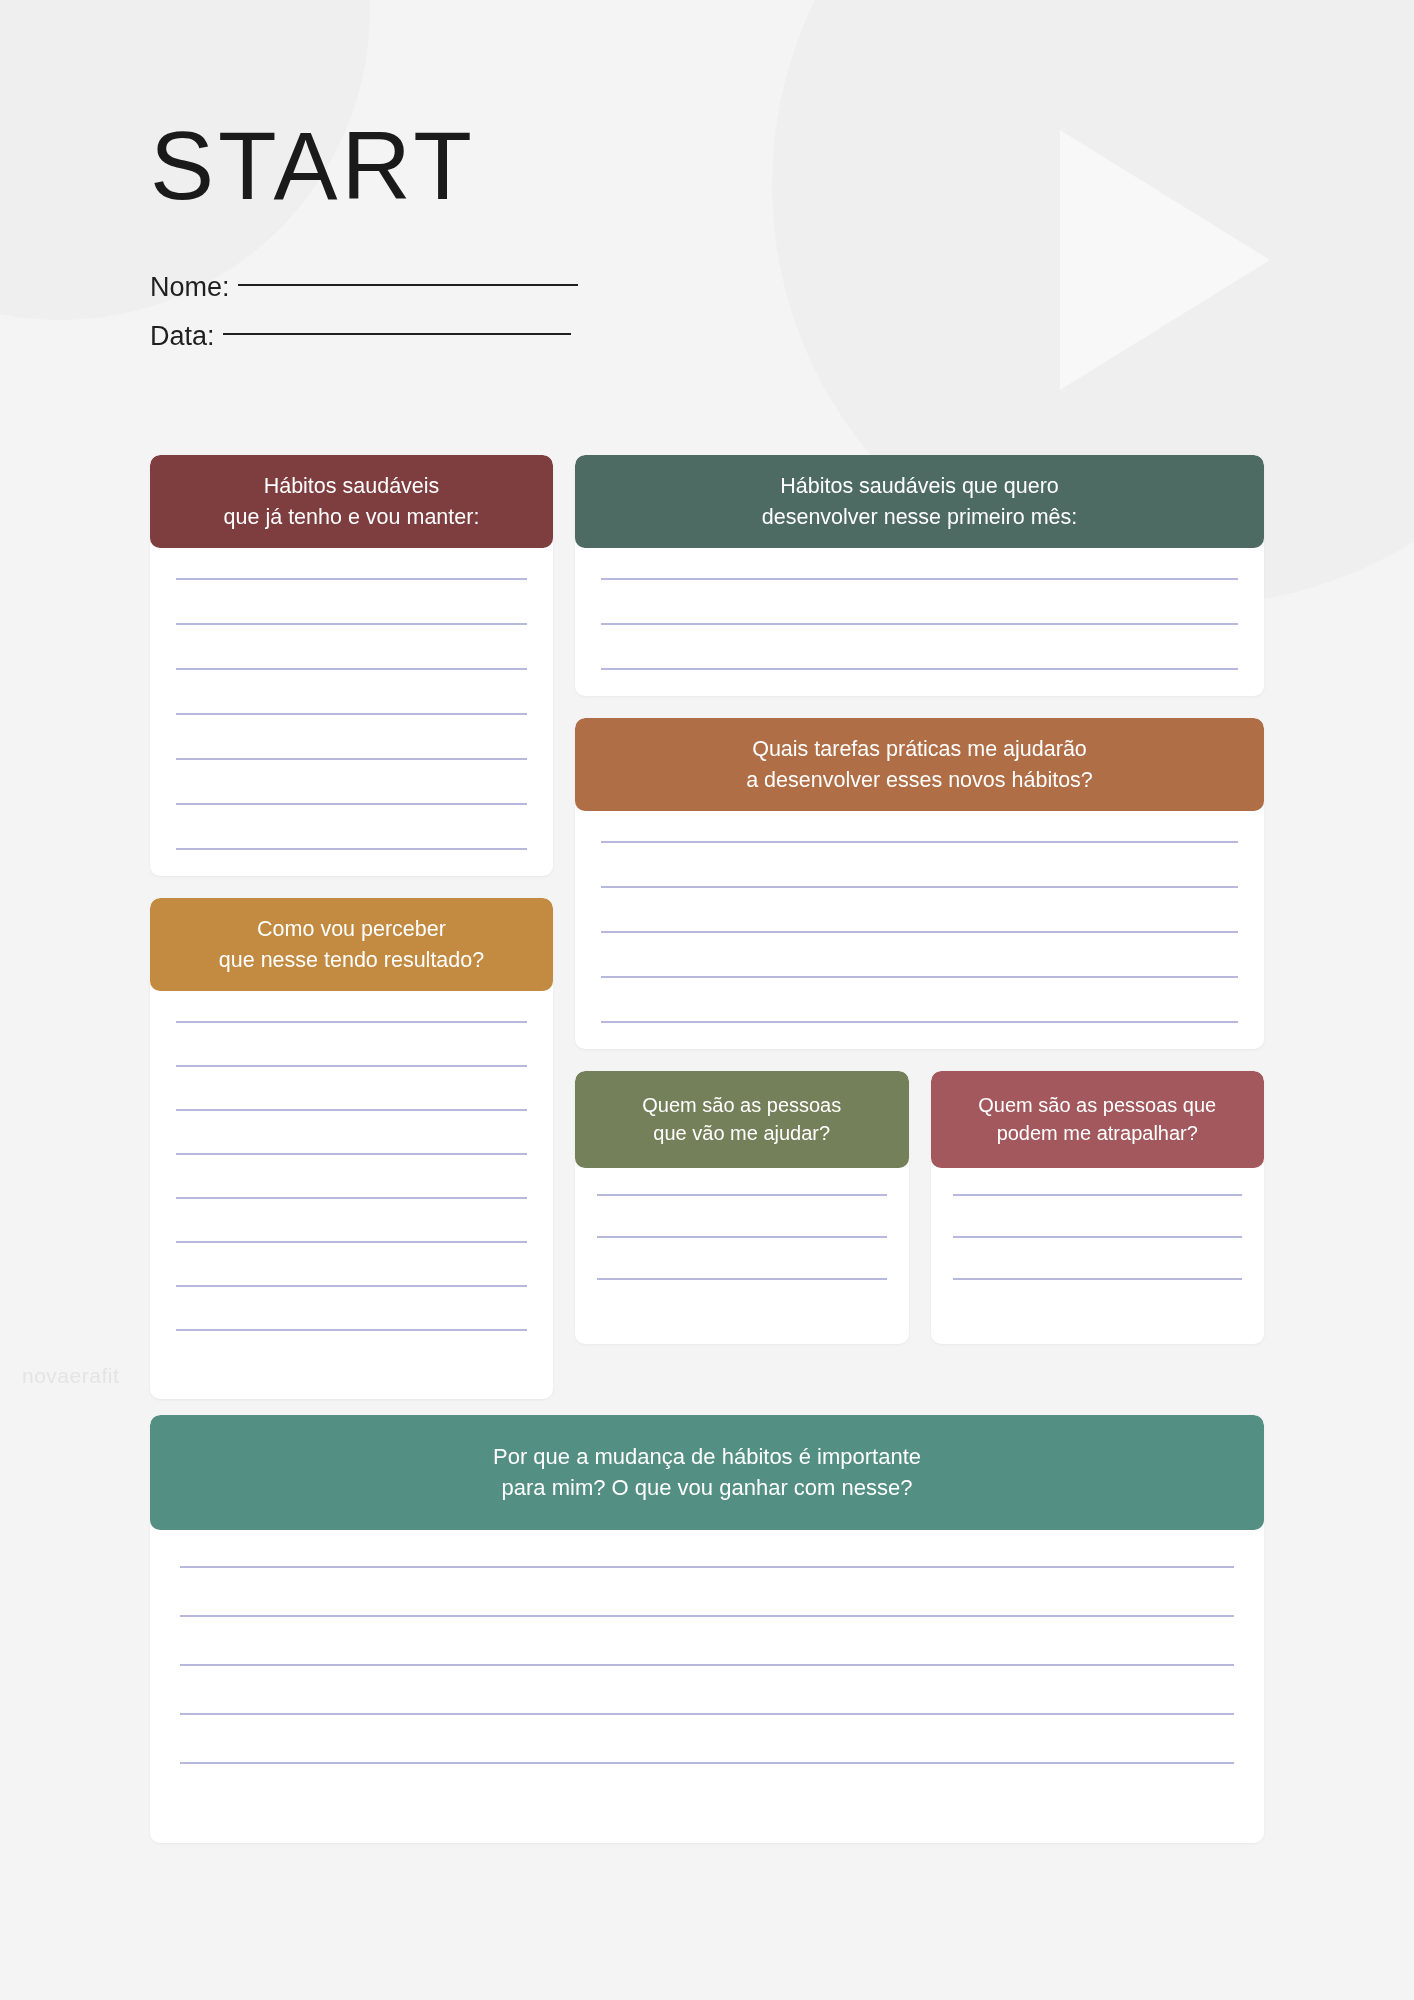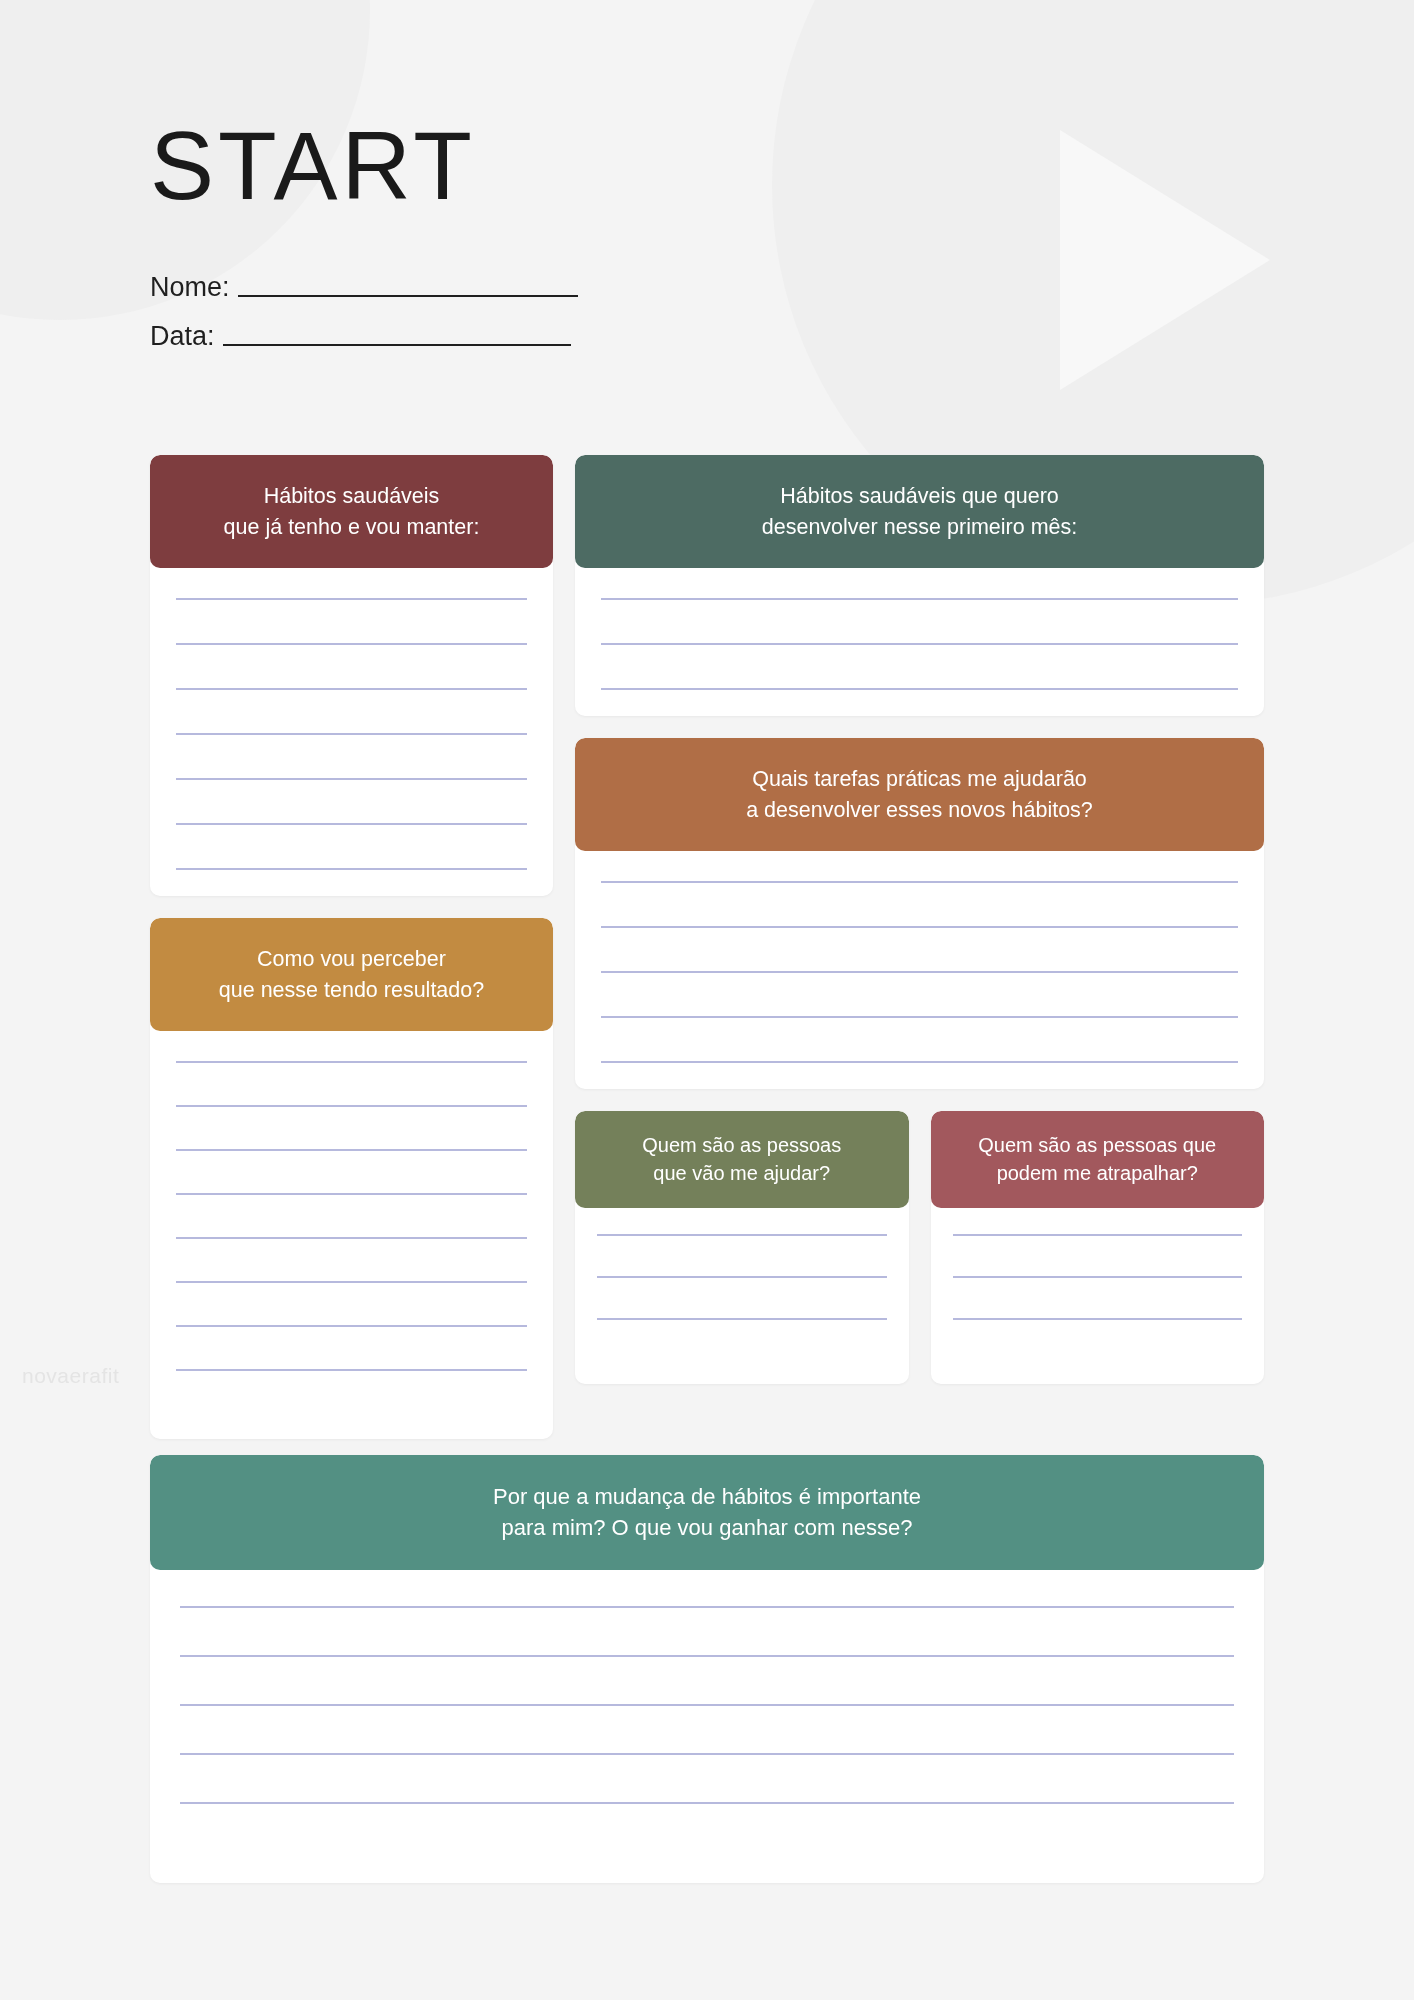--- a/index.html
+++ b/index.html
@@ -70,21 +70,21 @@
   .doc-title {
     font-size:96px;
     font-weight:300;
     letter-spacing:4px;
     color:#1a1a1a;
     line-height:1;
     font-family:"Liberation Sans", sans-serif;
   }
   .field-row {
     display:flex;
-    align-items:flex-end;
+    align-items:center;
     margin-top:18px;
   }
   .field-row.first { margin-top:58px; }
   .field-label {
     font-size:27px;
     color:#1f1f1f;
     font-weight:400;
     white-space:nowrap;
   }
   .field-rule {
@@ -116,21 +116,21 @@
     background:#ffffff;
     border-radius:10px;
     box-shadow:0 1px 3px rgba(0,0,0,0.05);
     overflow:hidden;
     margin-bottom:22px;
   }
   .card:last-child { margin-bottom:0; }
 
   .card-header {
     border-radius:10px;
-    padding:26px 18px;
+    padding:16px 18px;
     text-align:center;
     color:#ffffff;
     font-size:21.5px;
     line-height:1.42;
     font-weight:400;
     position:relative;
     z-index:2;
   }
   .card-body {
     padding:30px 26px 26px 26px;

